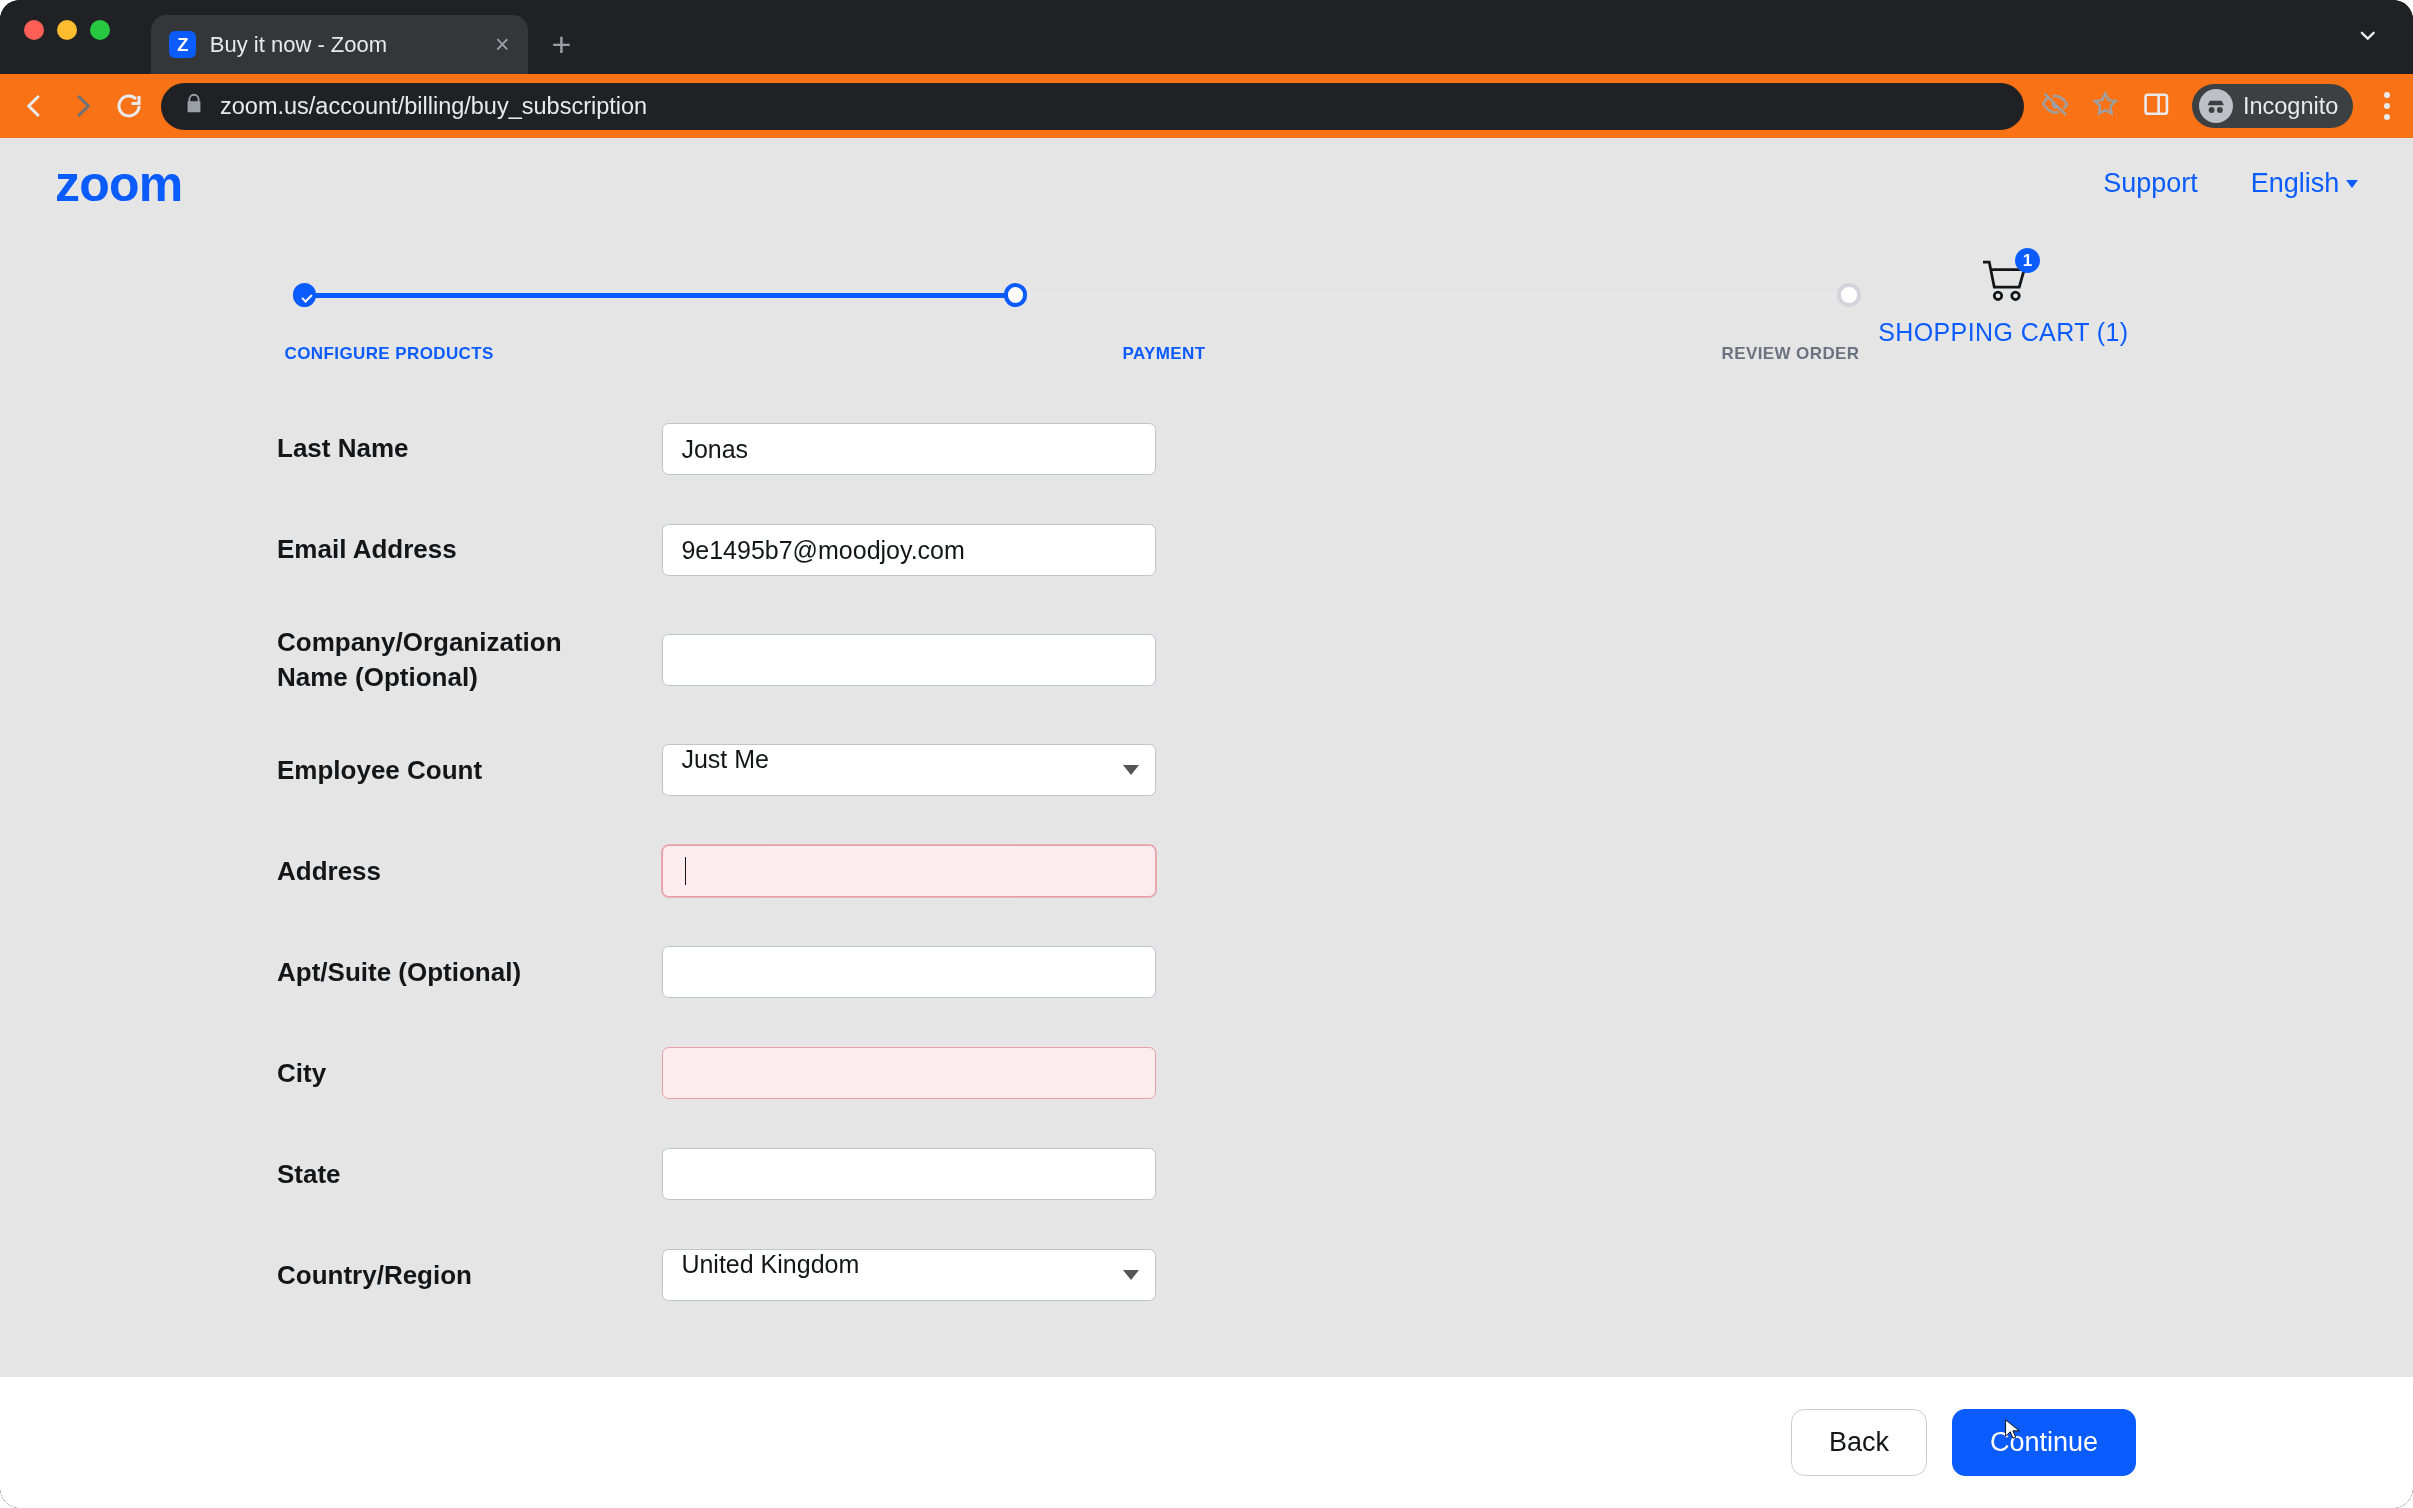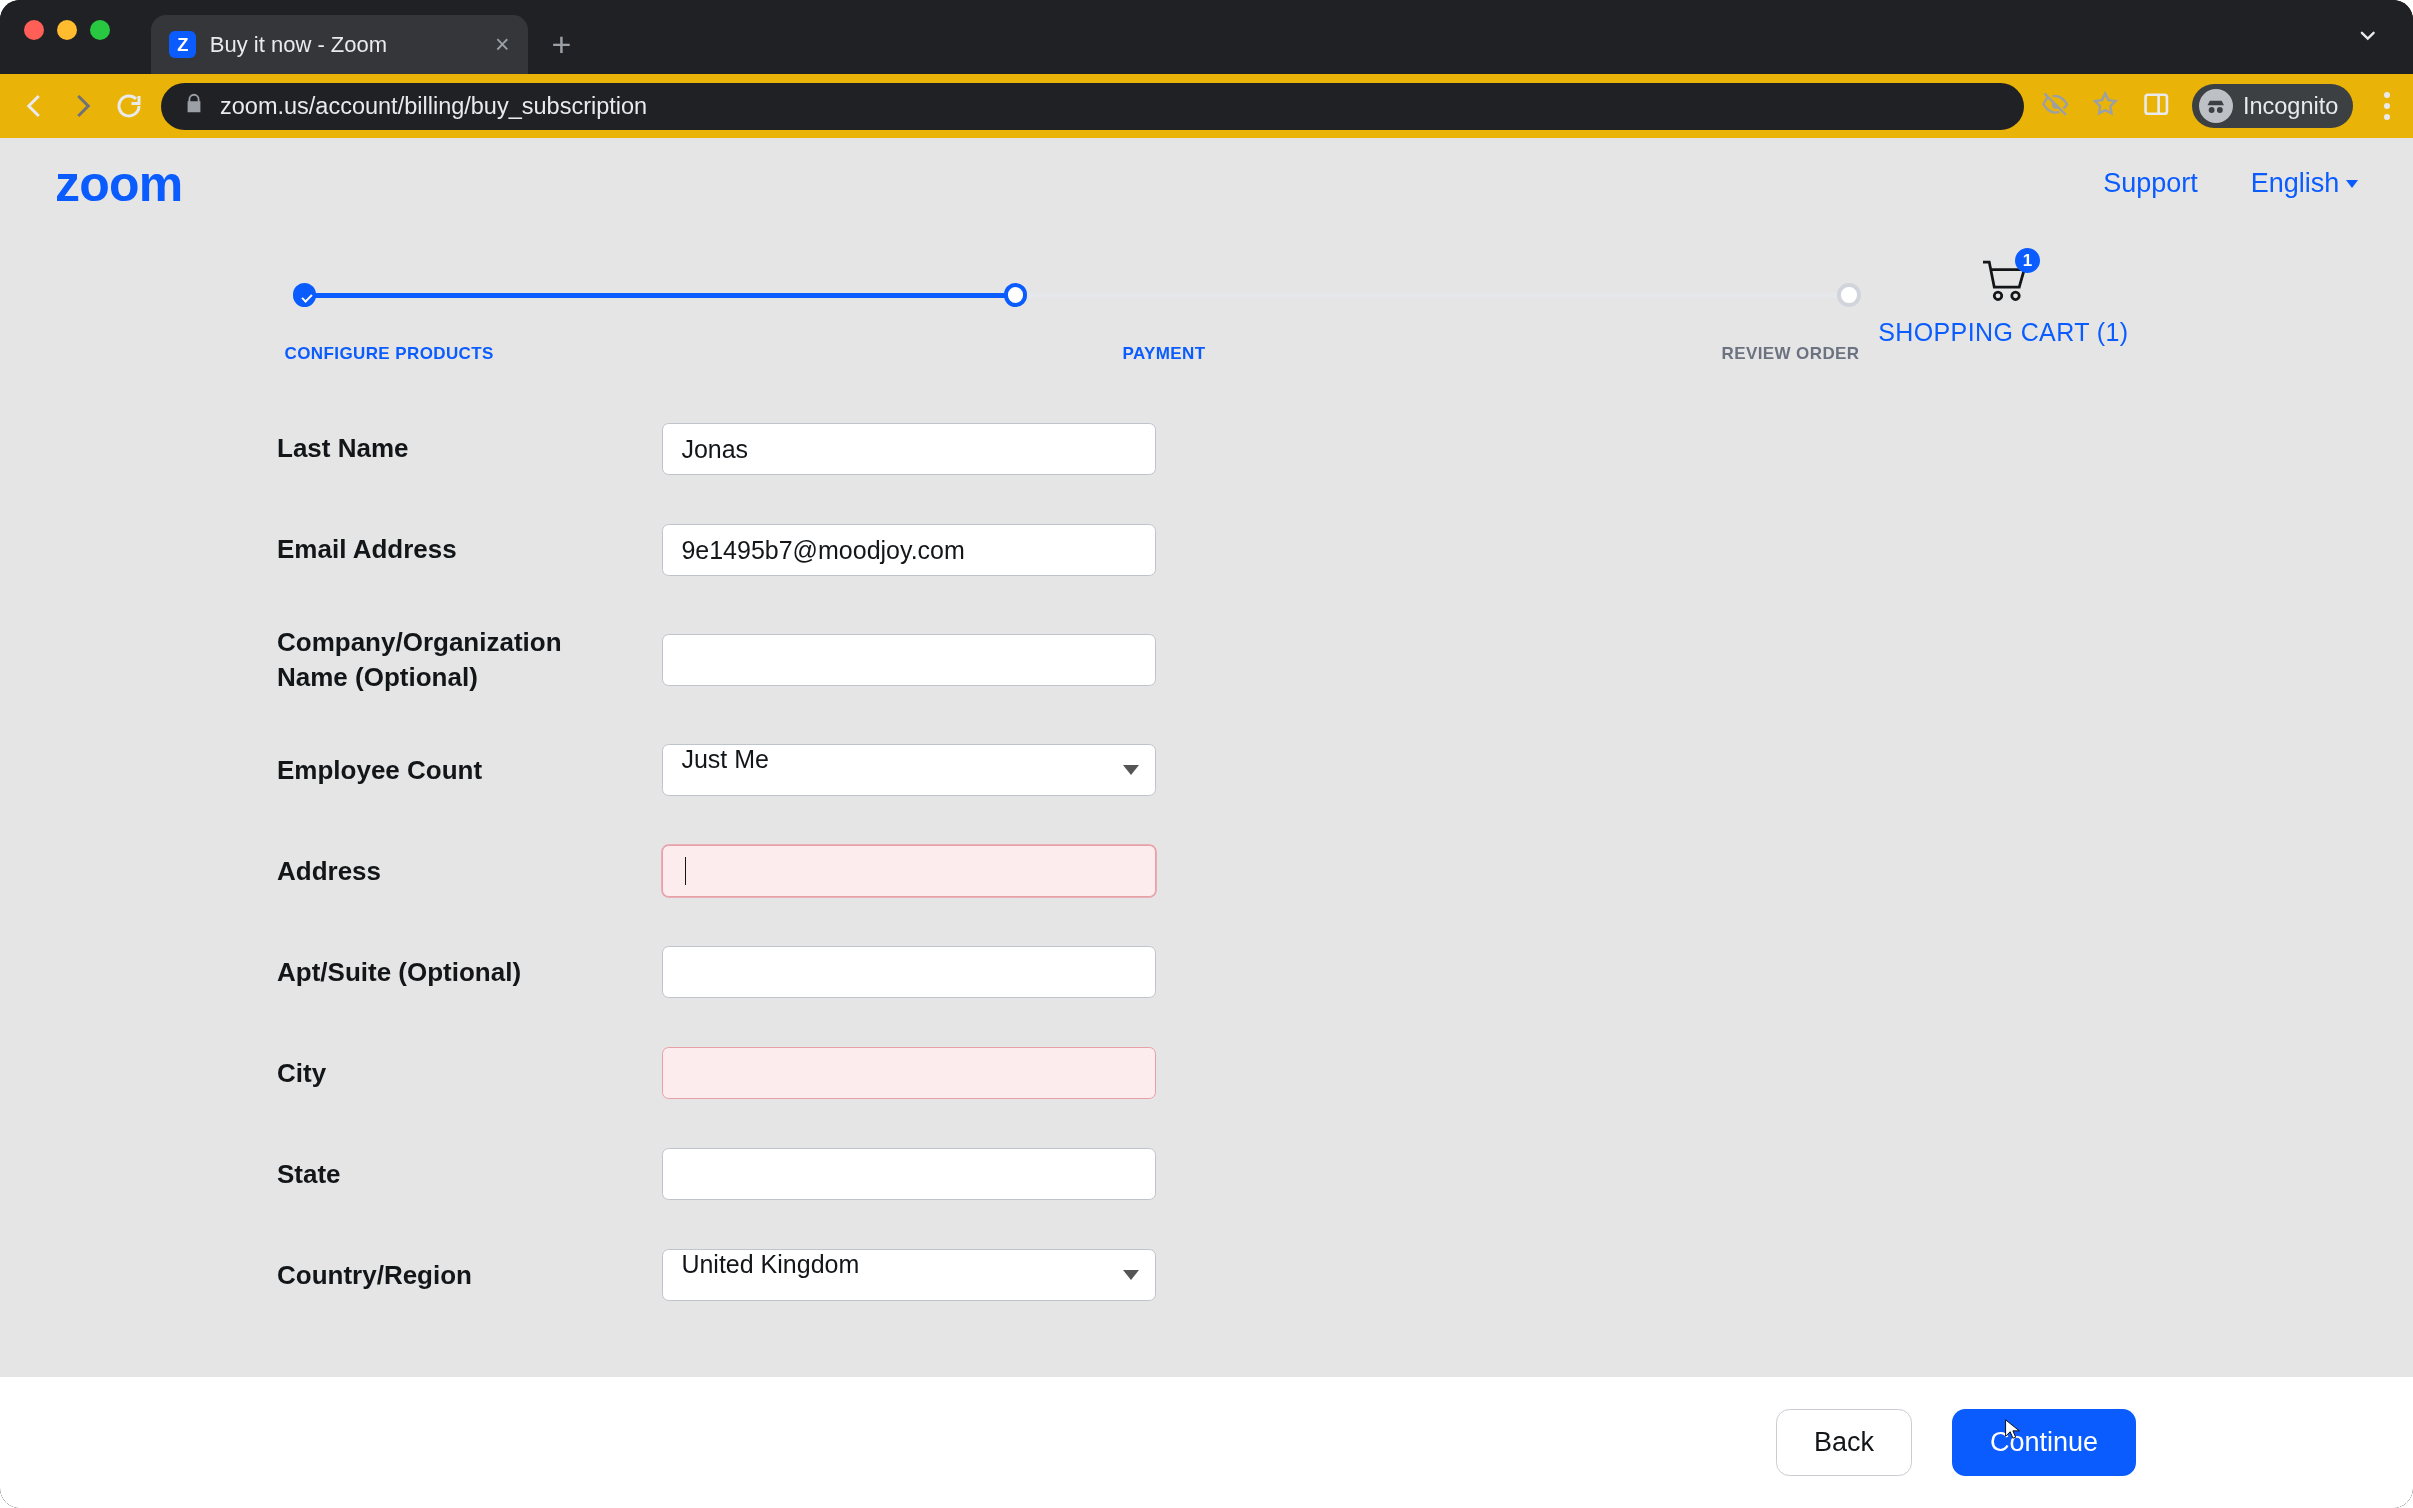--- a/index.html
+++ b/index.html
@@ -13,21 +13,21 @@
   .tl.yellow { background: #febc2e; }
   .tl.green { background: #28c840; }
   .tab { margin-left: 151px; background: #35363a; height: 59px; width: 377px; border-radius: 15px 15px 0 0; display: flex; align-items: center; padding: 0 18.4px; color: #e8eaed; font-size: 22px; gap: 13.4px; }
   .tab .favicon { width: 27px; height: 27px; background: #0b5cff; border-radius: 5.9px; display: flex; align-items: center; justify-content: center; color: #fff; font-weight: 700; font-size: 18.4px; }
   .tab .title { flex: 1; white-space: nowrap; overflow: hidden; text-overflow: ellipsis; }
   .tab .close { color: #9aa0a6; font-size: 25px; line-height: 1; }
   .newtab { color:#9aa0a6; font-size: 34px; margin-left: 23.5px; margin-bottom: 10px; }
   .chrome-right { position:absolute; top: 23.5px; right: 34px; color:#9aa0a6;}
   .chrome-right svg { width:23.5px; height:23.5px; }
 
-  .toolbar { background: #eab308; height: 64px; display: flex; align-items: center; padding: 0 20px; gap: 17px; color: #9aa0a6; }
+  .toolbar { background: #f97316; height: 64px; display: flex; align-items: center; padding: 0 20px; gap: 17px; color: #9aa0a6; }
   .toolbar .navbtn { width: 30px; height: 30px; display: flex; align-items: center; justify-content: center; }
   .toolbar .navbtn svg { width: 30px; height: 30px; stroke: #e8eaed; fill: none; stroke-width: 2.4; }
   .toolbar .navbtn.dim svg { stroke: #6f7277; }
   .addr { flex: 1; background: #202124; border-radius: 34px; height: 47px; display: flex; align-items: center; padding: 0 22px; color: #e8eaed; font-size: 23.5px; gap: 15px; }
   .addr .lock svg { width: 22px; height: 22px; fill:#9aa0a6; }
   .toolbar-right { display: flex; align-items: center; gap: 22px; }
   .toolbar-right .icon svg { width: 28.5px; height: 28.5px; }
   .incog { display:flex; align-items:center; gap:10px; color:#e8eaed; font-size:23.5px; background:#3c4043; padding: 5px 15px 5px 6.7px; border-radius: 34px;}
   .incog .ava { width:34px; height:34px; border-radius:50%; background:#bdc1c6; display:flex; align-items:center; justify-content:center;}
   .incog .ava svg { width:23.5px; height:17px; fill:#3c4043;}
@@ -72,21 +72,21 @@
   .form-row .field { width: 494px; }
   .input, .select { width:100%; height: 52px; border:0.8px solid #bfc4cc; border-radius:6.7px; background:#fff; font-size:25px; color:#131619; padding: 0 18.4px; }
   .error .input, .input.err { border:1.3px solid #e8a0a8; background:#fceced; }
   .active.err { box-shadow: 0 0 0 0.8px #e8a0a8; }
   .select-wrap { position:relative; }
   .select-wrap::after { content:""; position:absolute; right:17px; top:50%; transform:translateY(-50%); width:0;height:0; border-left:8.4px solid transparent; border-right:8.4px solid transparent; border-top:10px solid #555; pointer-events:none;}
   .select { appearance:none; -webkit-appearance:none; padding-right:24px;}
   .cursor-caret { display:inline-block; width:1.7px; height:28.5px; background:#131619; vertical-align:middle; margin-left:3.4px; }
 
   
-  .footer { position:absolute; left:0; right:0; bottom:0; height: 132px; border-top:0.8px solid #e5e5e5; background:#fff; display:flex; align-items:center; justify-content:flex-end; padding: 0 277px 0 0; gap: 40px; margin-top: 15px;}
+  .footer { position:absolute; left:0; right:0; bottom:0; height: 132px; border-top:0.8px solid #e5e5e5; background:#fff; display:flex; align-items:center; justify-content:flex-end; padding: 0 277px 0 0; gap: 25px; margin-top: 15px;}
   .btn { height:67px; border-radius:13.4px; font-size:27px; padding: 0 37px; display:flex; align-items:center; justify-content:center; cursor:pointer;}
   .btn.secondary{ background:#fff; color:#131619; border:0.8px solid #c9ccd1;}
   .btn.primary{ background:#0b5cff; color:#fff; border:none; min-width:184px;}
 
   
   .mouse-cursor { position:absolute; width:22px; height:22px; pointer-events:none; }
   .mouse-cursor svg { width:22px; height:22px; }
 
   
   .browser-frame { border-radius: 20px; overflow:hidden; width:2413px; height:1508px; background:#000; position:relative;}

